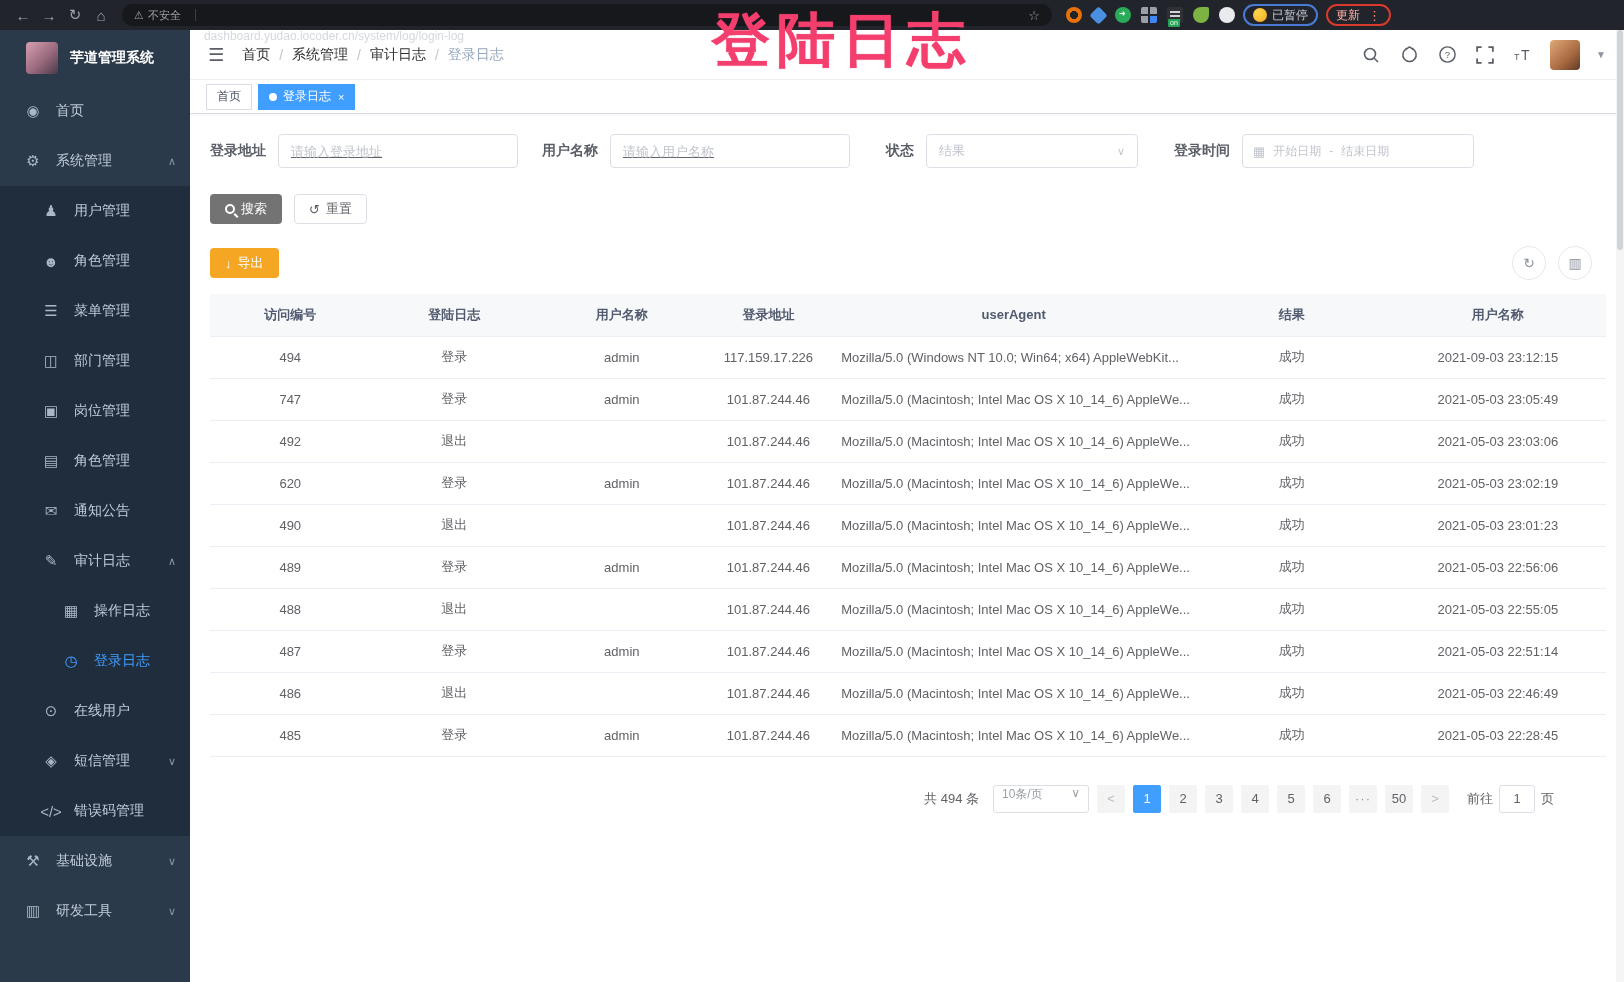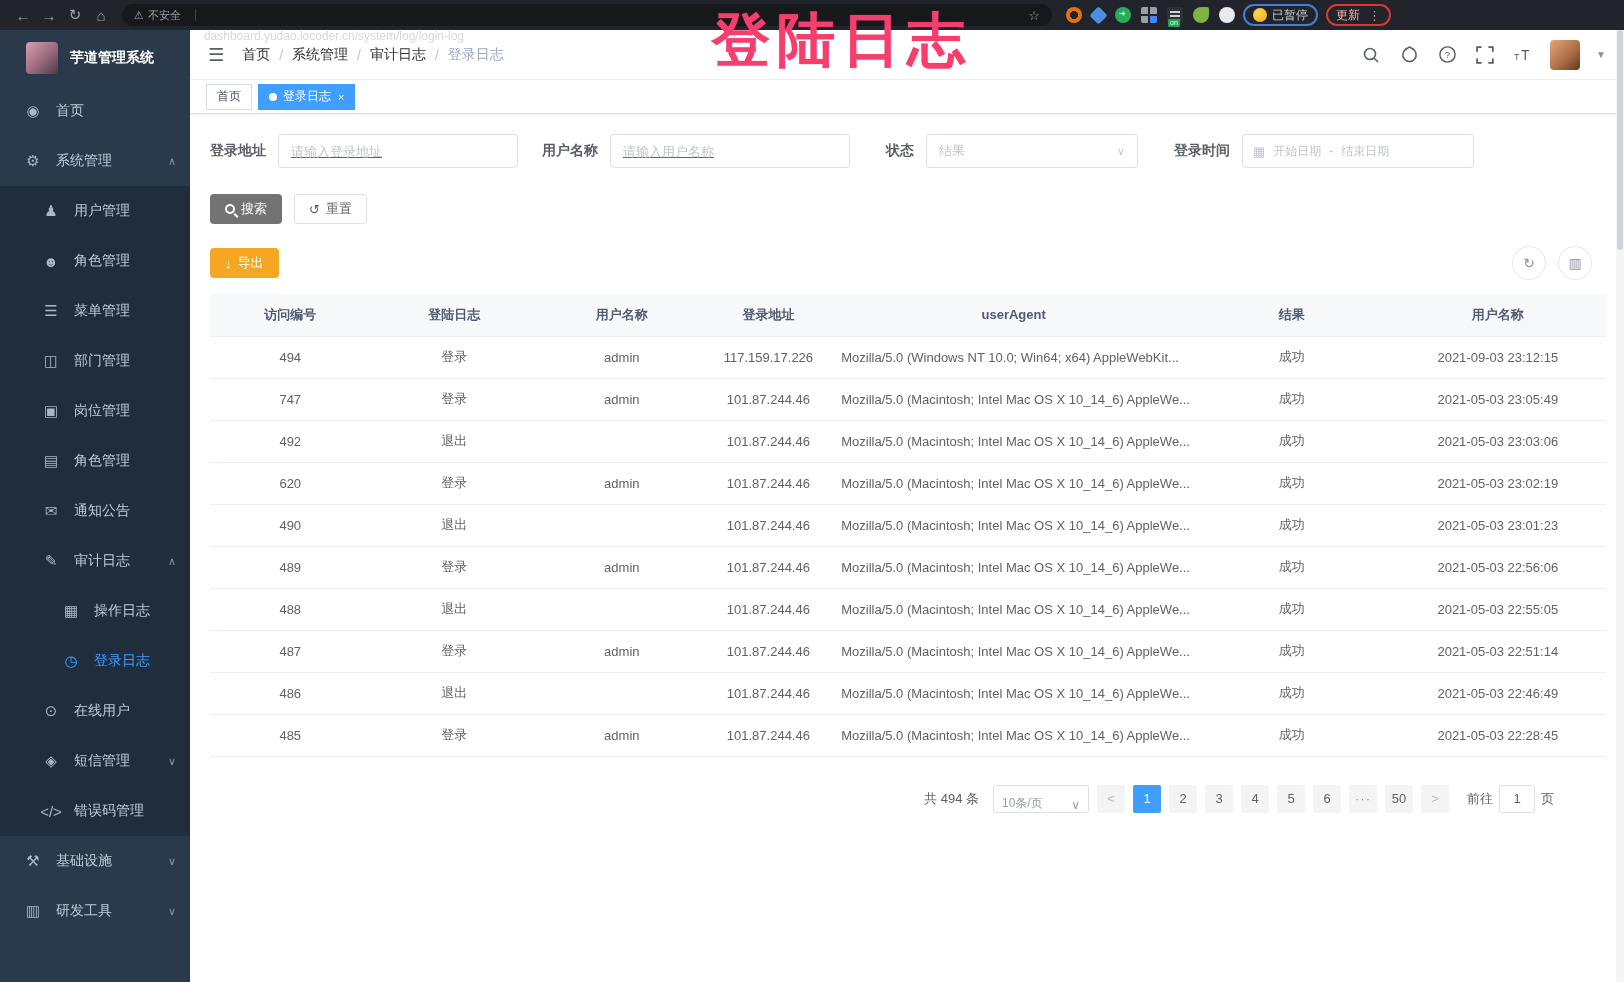--- a/index.html
+++ b/index.html
@@ -104,21 +104,21 @@
   table.logs { width:100%; border-collapse:collapse; font-size:13px; color:#606266; margin-top:14px; table-layout:fixed; }
   table.logs th { background:#f7f8fa; font-weight:bold; color:#515a6e; font-size:13px; }
   table.logs th, table.logs td { padding:0 8px; height:42px; border-bottom:1px solid #ebeef5; text-align:center; white-space:nowrap; overflow:hidden; }
   table.logs td.ua, table.logs th.ua-h { text-align:left; padding-left:10px; }
   table.logs th.ua-h { text-align:center; }
   col.c-id{width:11.5%} col.c-type{width:12%} col.c-user{width:12%} col.c-addr{width:9%} col.c-ua{width:26%} col.c-res{width:14%} col.c-date{width:15.5%}
 
   
   .pagination { margin-top:28px; display:flex; align-items:center; justify-content:flex-end; padding-right:52px; font-size:13px; color:#606266; gap:8px; }
   .pg-total { margin-right:6px; }
-  .pg-size { width:96px; height:28px; border:1px solid #dcdfe6; border-radius:3px; display:flex; align-items:flex-end; padding:0 8px; color:#9aa0a6; font-size:12px; cursor:pointer; background:#fff; }
+  .pg-size { width:96px; height:28px; border:1px solid #dcdfe6; border-radius:3px; display:flex; align-items:flex-start; padding:0 8px; color:#9aa0a6; font-size:12px; cursor:pointer; background:#fff; }
   .pg-size .ph { flex:1; }
   .pg-btn { min-width:28px; height:28px; border-radius:2px; background:#f4f4f5; color:#606266; display:inline-flex; align-items:center; justify-content:center; font-size:13px; cursor:pointer; padding:0 4px; }
   .pg-btn.active { background:#409eff; color:#fff; }
   .pg-btn.ellipsis { letter-spacing:1px; color:#8c939d; }
   .pg-arrow { color:#b8bcc2; }
   .pg-goto { display:flex; align-items:center; gap:6px; margin-left:10px; }
   .pg-input { width:36px; height:28px; border:1px solid #dcdfe6; border-radius:3px; text-align:center; font-size:13px; color:#606266; outline:none; }
 
   
   .scrollbar { position:absolute; right:0; top:30px; width:8px; height:952px; background:#f5f5f5; }

